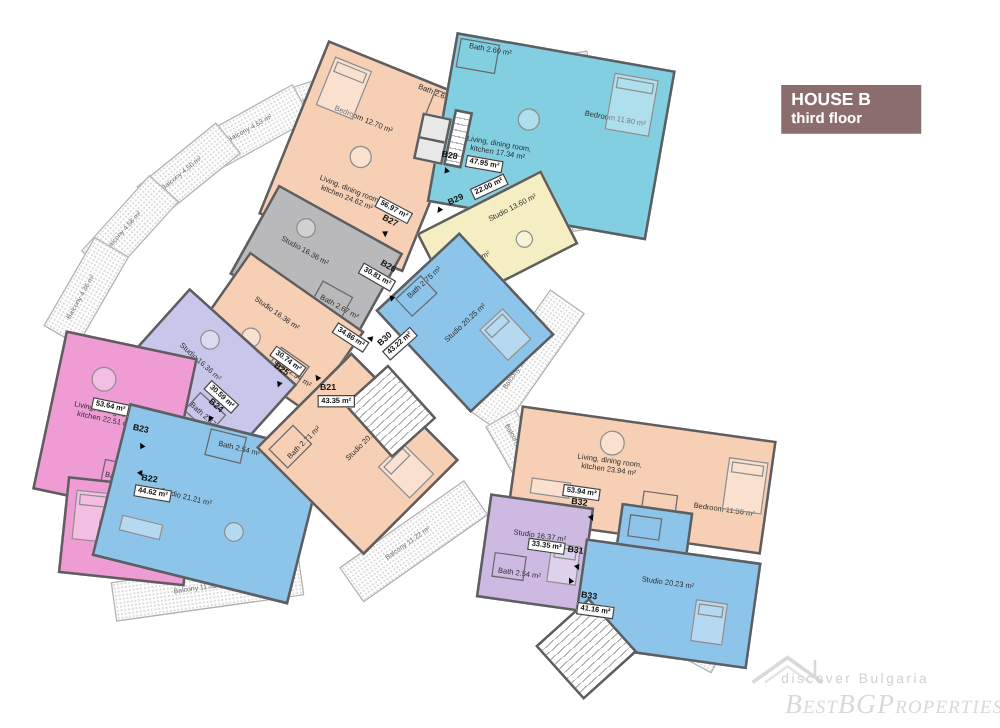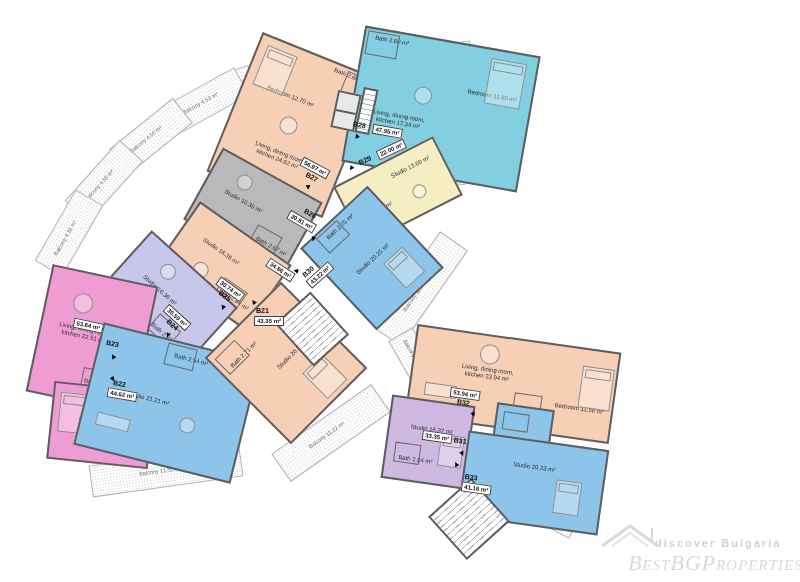--- a/index.html
+++ b/index.html
@@ -34,22 +34,22 @@
   .bathbox{position:absolute;border:1.5px solid #69696b;z-index:3;}
   .stairs{position:absolute;border:2px solid #5e5e60;box-sizing:border-box;z-index:3;
           background:repeating-linear-gradient(180deg,#ffffff 0 4px,#b7b7b7 4px 5px);}
   .shaft{position:absolute;border:2px solid #5e5e60;box-sizing:border-box;background:#e8e8e8;z-index:3;}
   .shaft-divider{position:absolute;left:0;right:0;top:50%;height:1.5px;background:#5e5e60;}
   
   .header{position:absolute;left:625px;top:68px;width:96px;background:#8c6d6e;color:#fff;
           padding:3px 8px 5px 8px;z-index:10;}
   .header .t1{font-size:14px;font-weight:bold;line-height:1.2;}
   .header .t2{font-size:12px;font-weight:bold;line-height:1.15;}
-  .wm-tag{position:absolute;left:655px;top:537px;font-size:11px;letter-spacing:2px;
-          color:#d2d2d2;z-index:10;font-weight:bold;}
+  .wm-tag{position:absolute;left:625px;top:537px;font-size:11px;letter-spacing:2px;
+          color:#d2d2d2;z-index:10;}
   .wm-brand{position:absolute;left:628px;top:550px;font-size:22px;color:#d9d9d9;z-index:10;
             font-family:"Liberation Serif",serif;font-style:italic;font-variant:small-caps;
             letter-spacing:1px;}
   .wm-roof{position:absolute;left:600px;top:520px;z-index:10;}
 </style>
 </head>
 <body>
 
 <div class="canvas">
 
@@ -283,20 +283,24 @@
     <span class="abox" style="left:0;top:0;">33.35 m²</span>
     <span class="uid" style="left:32px;top:2px;">B31</span>
     <span class="tri" style="left:38px;top:14px;transform:rotate(150deg);">▲</span>
   </div>
   <div class="ulabel" style="left:450px;top:463px;transform:rotate(8deg);">
     <span class="tri" style="left:0;top:0;transform:rotate(-35deg);">▲</span>
     <span class="uid" style="left:14px;top:11px;">B33</span>
     <span class="abox" style="left:12px;top:20px;">41.16 m²</span>
   </div>
 
+  <div class="header">
+    <div class="t1">HOUSE B</div>
+    <div class="t2">third floor</div>
+  </div>
 
   <svg class="wm-roof" width="70" height="34" viewBox="0 0 70 34">
     <polyline points="2,26 30,6 58,26" fill="none" stroke="#d9d9d9" stroke-width="3"></polyline>
     <polyline points="12,26 30,13 48,26" fill="none" stroke="#e4e4e4" stroke-width="2"></polyline>
     <line x1="52" y1="8" x2="52" y2="22" stroke="#d9d9d9" stroke-width="2"></line>
   </svg>
   <div class="wm-tag">discover Bulgaria</div>
   <div class="wm-brand">BestBGProperties</div>
 
 </div>

